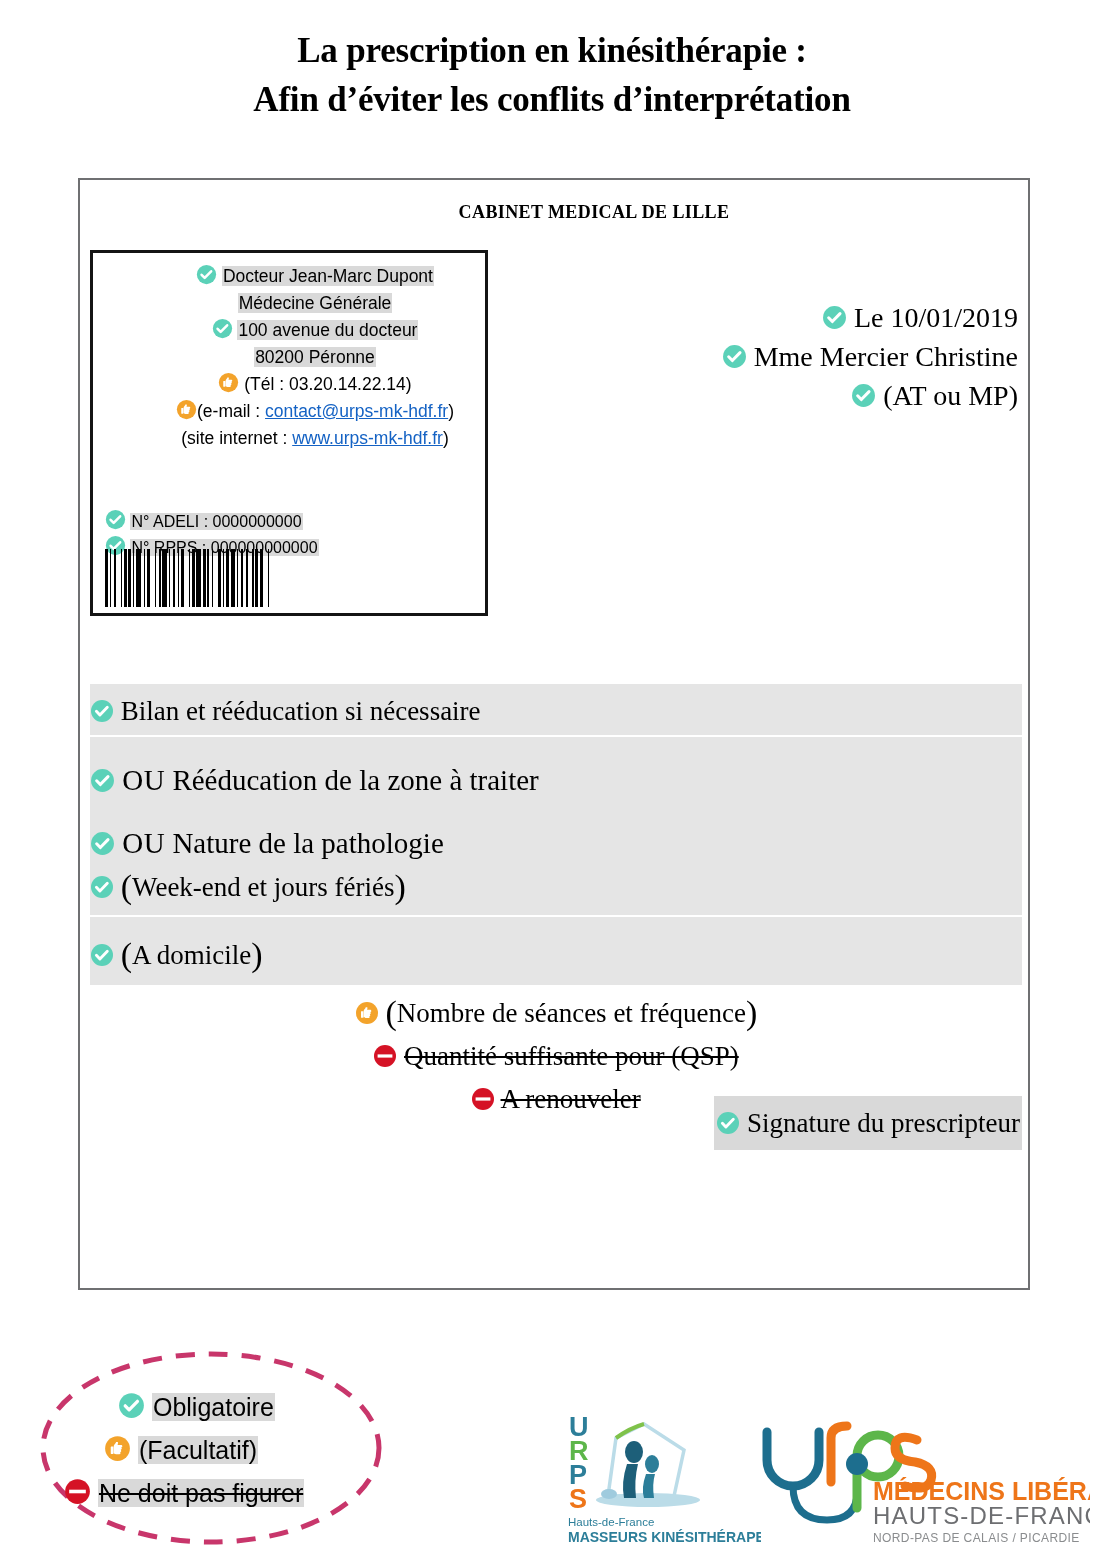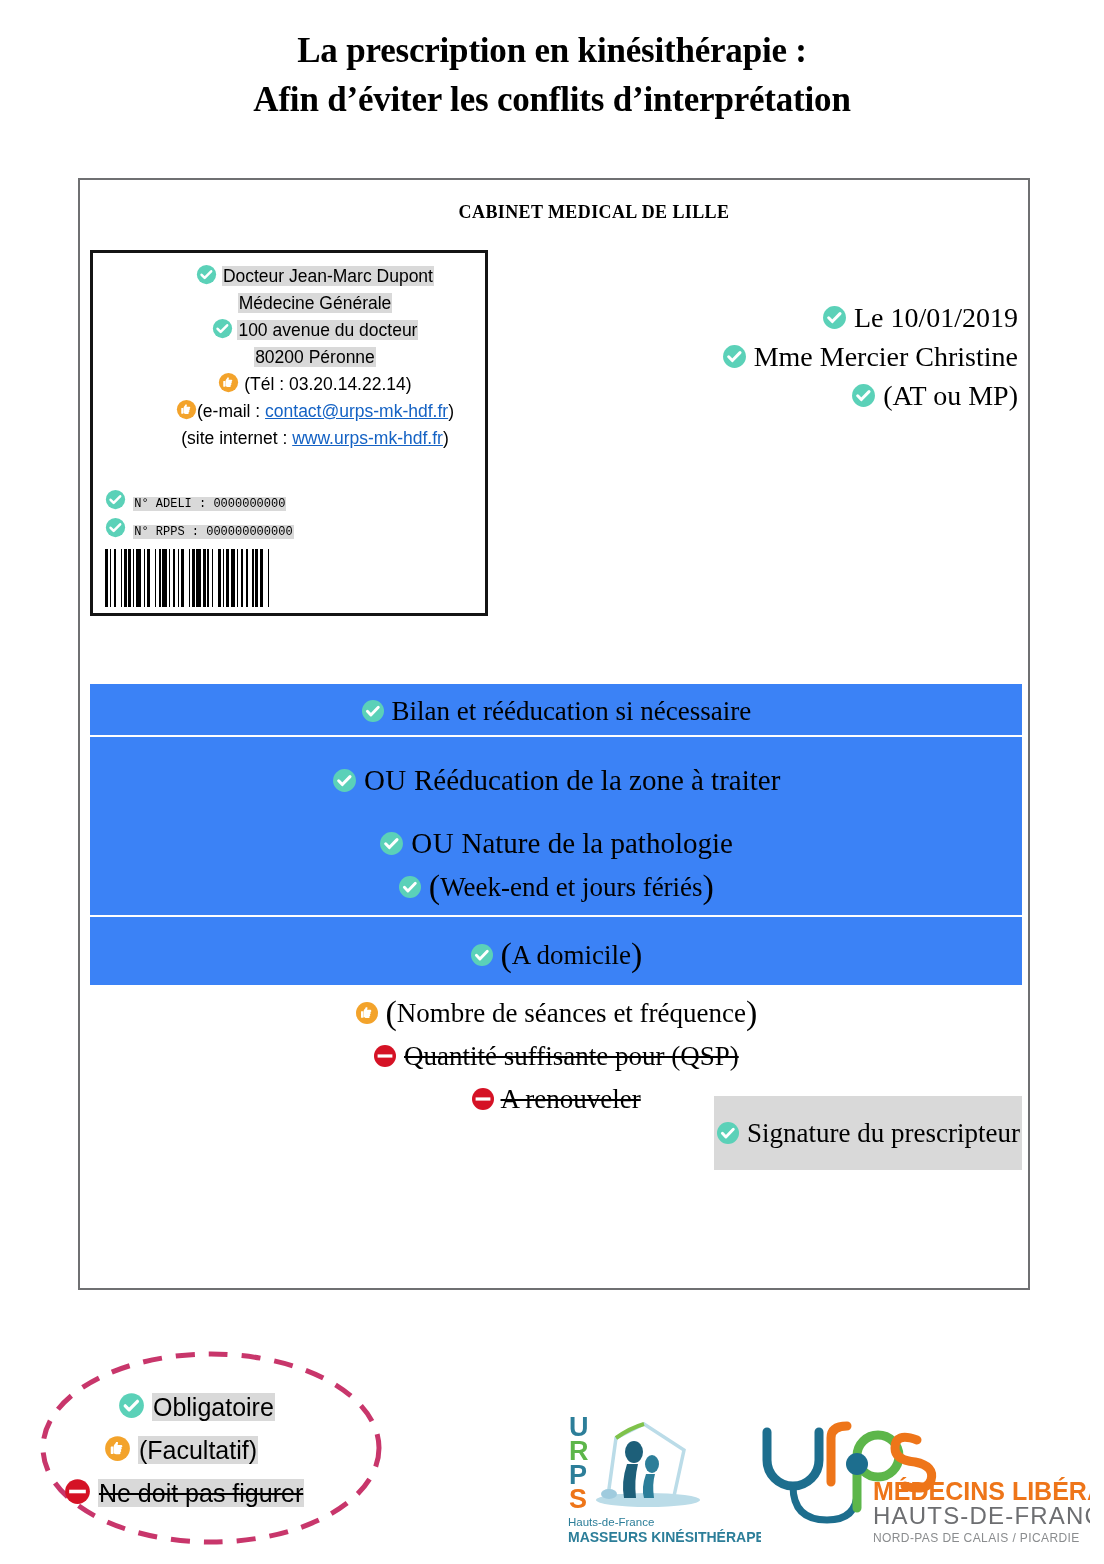--- a/index.html
+++ b/index.html
@@ -80,23 +80,23 @@
     padding: 0 1px;
   }
   a.link, .link {
     color: #1462c4;
     text-decoration: underline;
   }
 
   
   .ids {
     position: absolute;
-    left: 12px; top: 236px;
-    font-family: Liberation Mono, monospace;
-    font-size: 12px;
+    left: 12px; top: 256px;
+    font-family: Liberation Sans, sans-serif;
+    font-size: 16px;
     line-height: 26px;
   }
   .ids .idline { display: block; white-space: nowrap; }
 
   
   .barcode {
     position: absolute;
     left: 12px; top: 296px;
     width: 167px; height: 58px;
   }
@@ -118,22 +118,22 @@
   }
   .patient-block .pline { display: block; white-space: nowrap; }
 
   
   .rx-body {
     position: absolute;
     left: 10px; top: 504px;
     width: 932px;
   }
   .band {
-    background: #3b82f6;
-    text-align: center;
+    background: #e5e5e5;
+    text-align: left;
   }
   .band.sep { border-top: 2px solid #ffffff; }
   .plain { background: transparent; text-align: center; }
 
   .rx-line {
     white-space: nowrap;
     font-size: 27px;
     line-height: 43px;
     display: block;
   }
@@ -153,21 +153,21 @@
     left: 10px; top: 916px;
     width: 932px;
     text-align: right;
   }
   .signature {
     display: inline-block;
     background: #d9d9d9;
     font-size: 27px;
     line-height: 38px;
     white-space: nowrap;
-    padding: 18px 2px;
+    padding: 8px 2px;
   }
 
   
   .ico {
     display: inline-block;
     vertical-align: -3px;
     position: relative;
   }
   .ico svg { display: block; }
 

